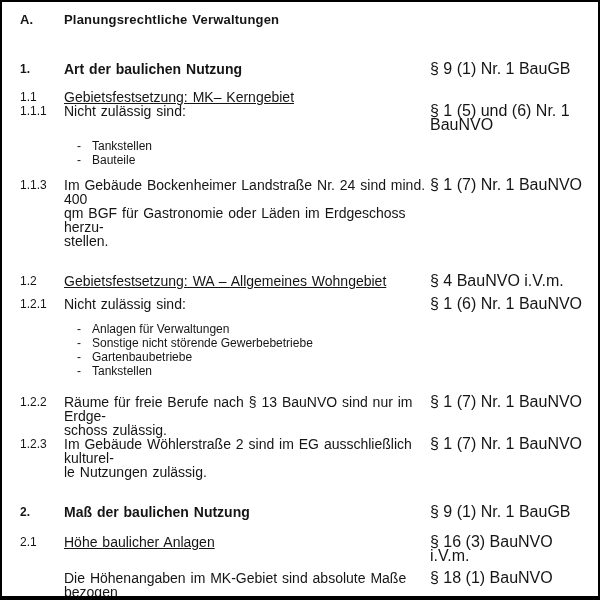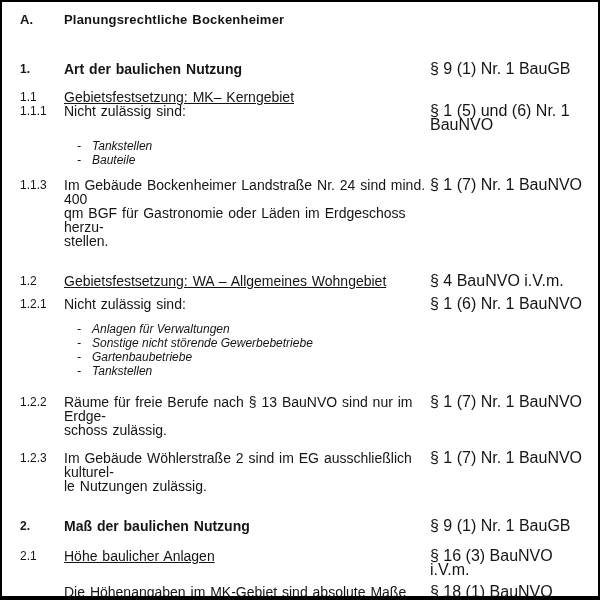--- a/index.html
+++ b/index.html
@@ -48,37 +48,36 @@
   ul.bullets {
     margin: 0;
     padding: 0;
     list-style: none;
     font-size: 12px;
     line-height: 14px;
   }
   ul.bullets li {
     position: relative;
     padding-left: 28px;
-    font-style: italic;
   }
   ul.bullets li::before {
     content: "-";
     position: absolute;
     left: 13px;
     top: 0;
   }
 </style>
 </head>
 <body>
 
 <div class="page">
 
   <div class="row heading">
     <div class="num">A.</div>
-    <div class="txt">Planungsrechtliche Bockenheimer</div>
+    <div class="txt">Planungsrechtliche Verwaltungen</div>
     <div class="ref"></div>
   </div>
 
   <div class="row" style="margin-top:35px">
     <div class="num bold">1.</div>
     <div class="txt bold">Art der baulichen Nutzung</div>
     <div class="ref">§ 9 (1) Nr. 1 BauGB</div>
   </div>
 
   <div class="row" style="margin-top:14px">
@@ -134,21 +133,21 @@
     <div class="ref"></div>
   </div>
 
   <div class="row" style="margin-top:17px">
     <div class="num">1.2.2</div>
     <div class="txt">Räume für freie Berufe nach § 13 BauNVO sind nur im Erdge-
 schoss zulässig.</div>
     <div class="ref">§ 1 (7) Nr. 1 BauNVO</div>
   </div>
 
-  <div class="row" style="margin-top:14px">
+  <div class="row" style="">
     <div class="num">1.2.3</div>
     <div class="txt">Im Gebäude Wöhlerstraße 2 sind im EG ausschließlich kulturel-
 le Nutzungen zulässig.</div>
     <div class="ref">§ 1 (7) Nr. 1 BauNVO</div>
   </div>
 
   <div class="row" style="margin-top:26px">
     <div class="num bold">2.</div>
     <div class="txt bold">Maß der baulichen Nutzung</div>
     <div class="ref">§ 9 (1) Nr. 1 BauGB</div>

